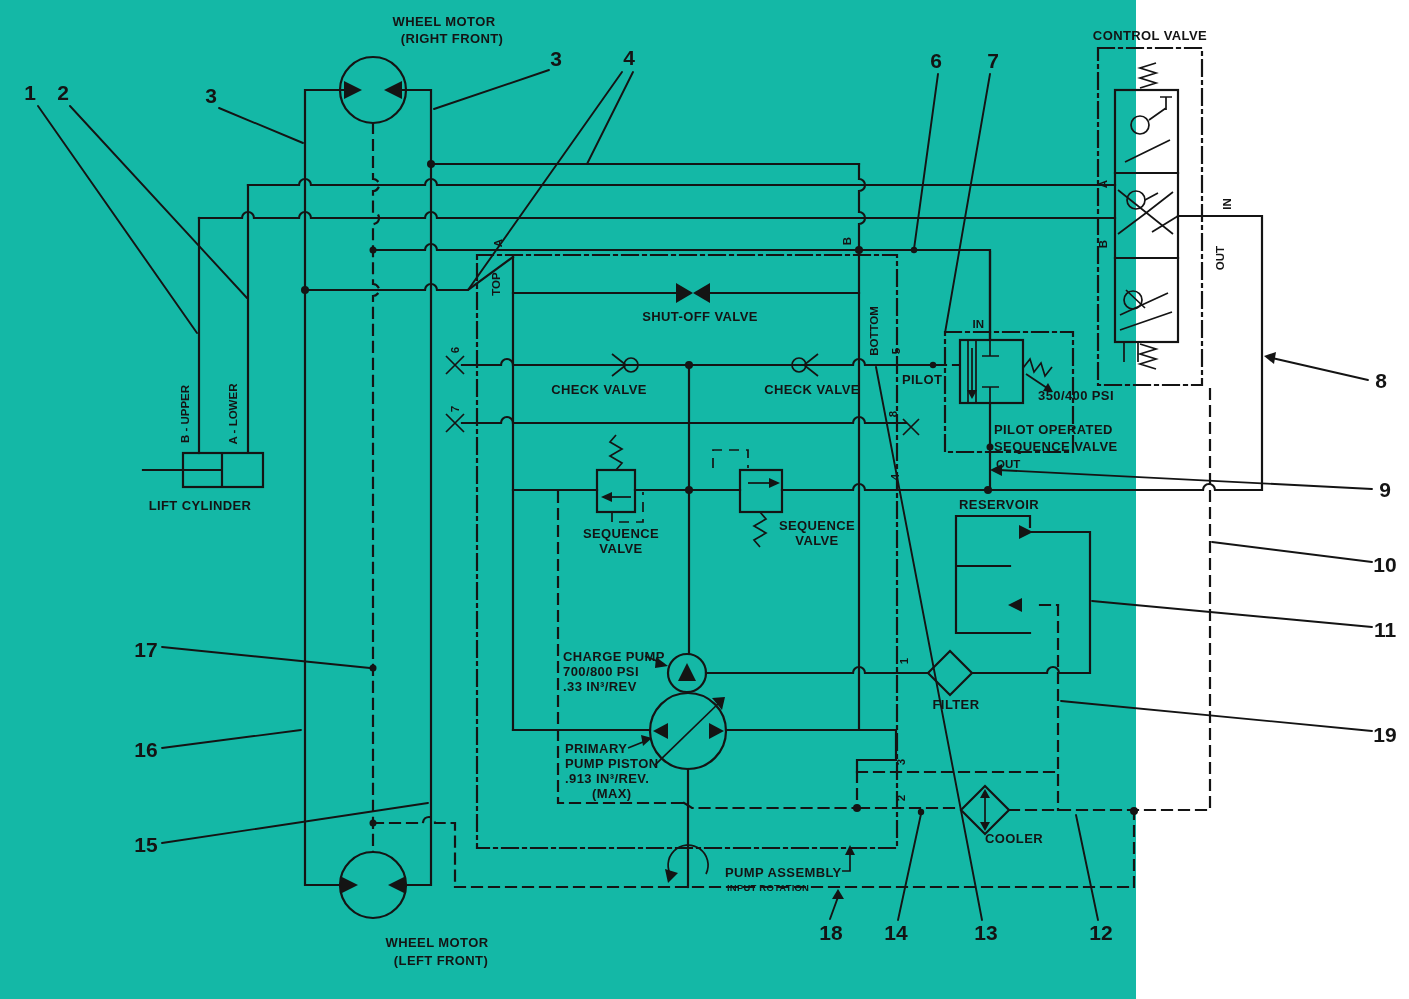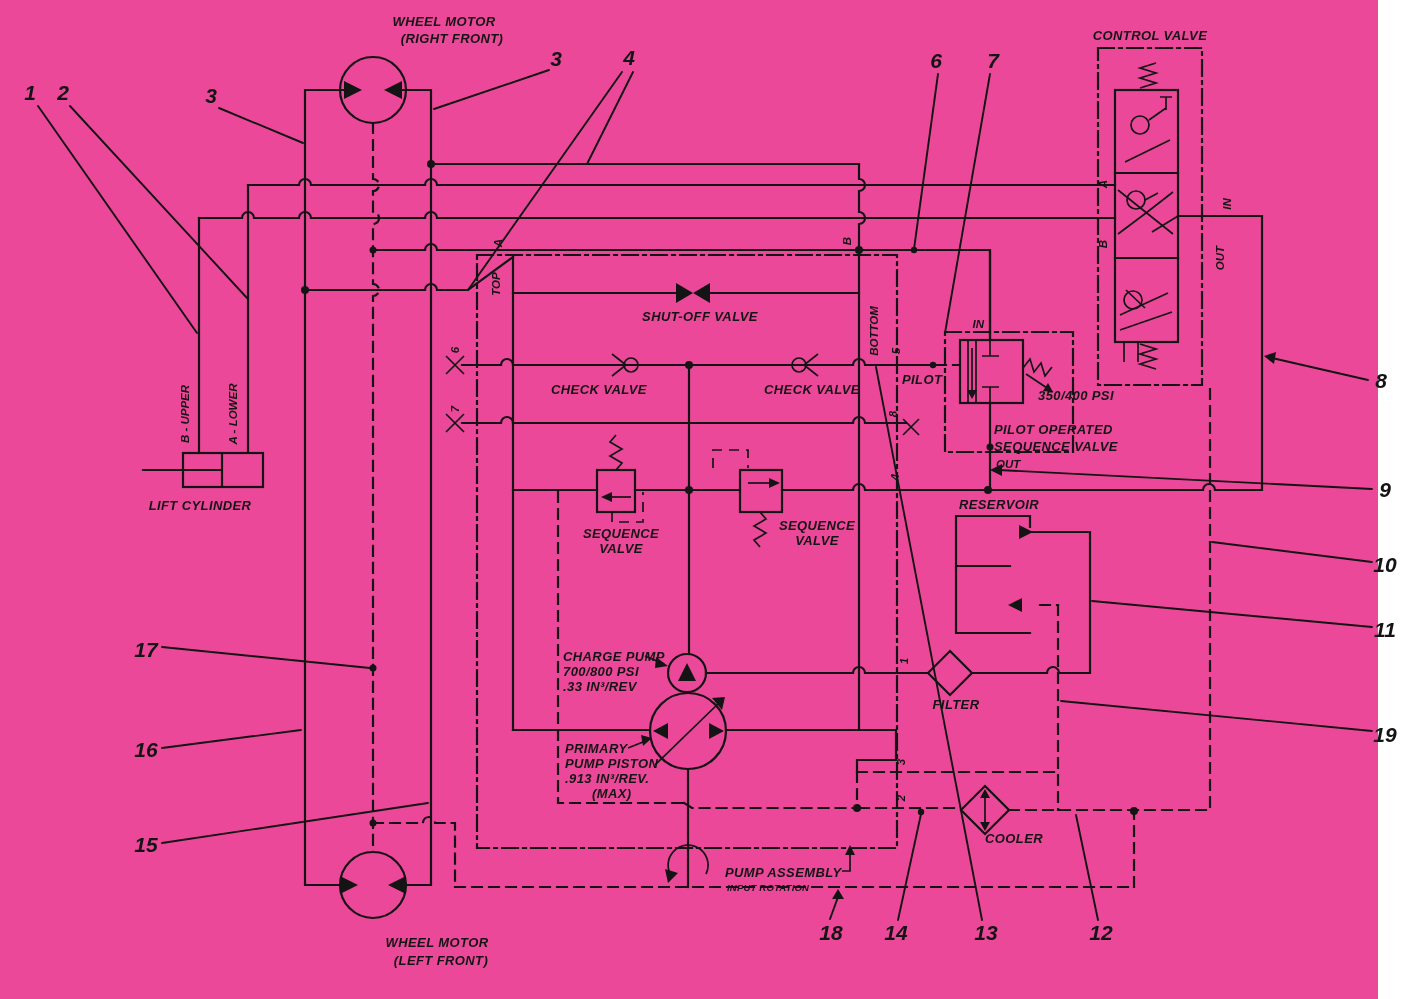--- a/index.html
+++ b/index.html
@@ -1,16 +1,16 @@
 <!DOCTYPE html>
 <html><head>
 <meta charset="utf-8">
 <style>
   html,body{margin:0;padding:0;background:#ffffff;}
-  .page{width:1378px;height:999px;position:relative;background:#ec4899;font-style:italic;}
+  .page{width:1136px;height:999px;position:relative;background:#14b8a6;}
   svg{display:block;}
   text{font-family:"Liberation Sans","DejaVu Sans",sans-serif;fill:#141414;font-weight:bold;letter-spacing:.4px;}
   .lbl{font-size:13px;}
   .lbl-sm{font-size:9.5px;letter-spacing:.2px;}
   .callout{font-size:21px;letter-spacing:0;}
   .port{font-size:11.5px;letter-spacing:0;}
   .ln{stroke:#141414;stroke-width:2.2;fill:none;stroke-linecap:square;}
   .thin{stroke:#141414;stroke-width:1.7;fill:none;}
   .leader{stroke:#141414;stroke-width:1.9;fill:none;stroke-linecap:round;}
   .dash{stroke-dasharray:10 7;}

